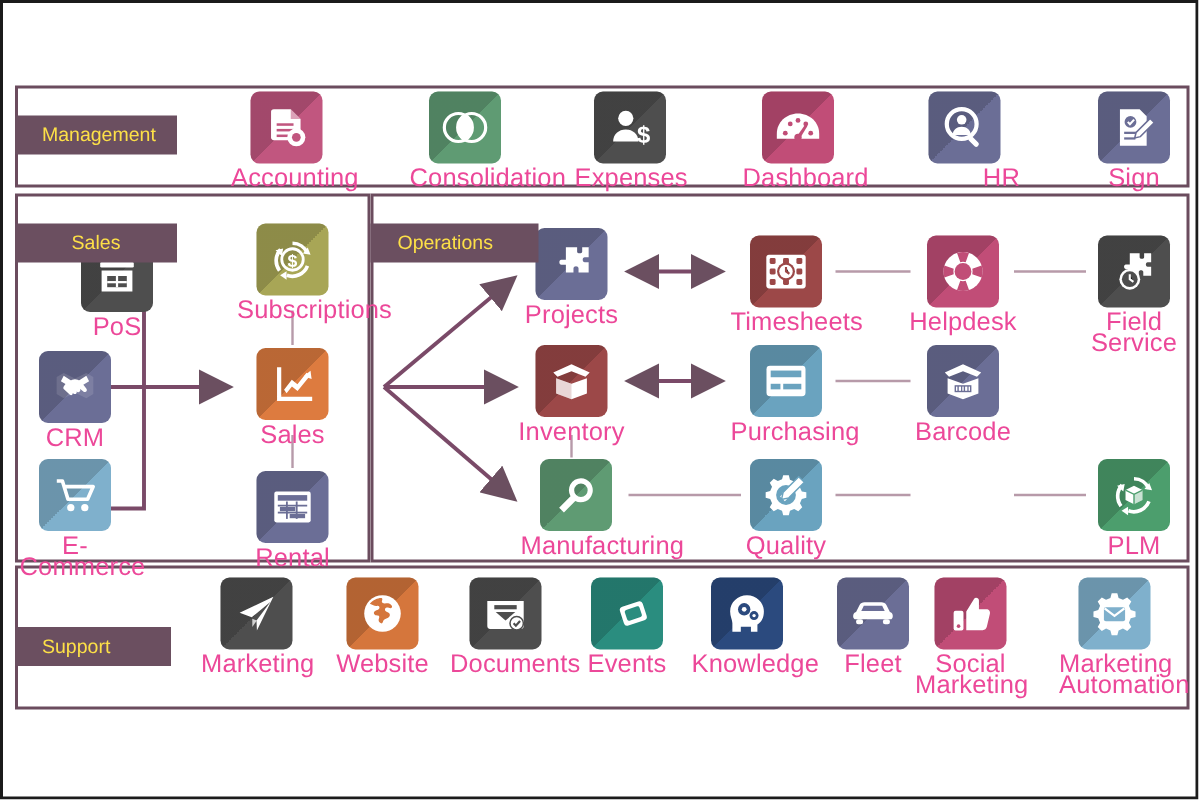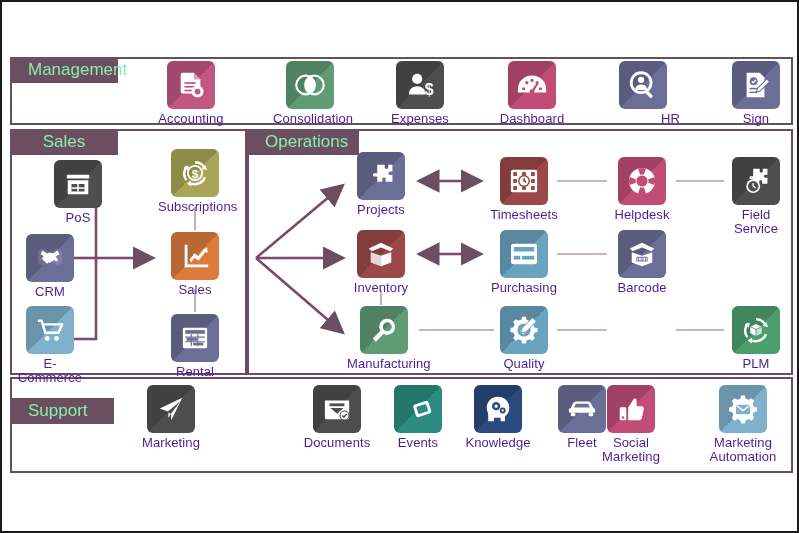--- a/index.html
+++ b/index.html
@@ -19,28 +19,29 @@
   
   .panel{
     position:absolute;
     box-sizing:border-box;
     border:2px solid #6b4c5e;
     background:#ffffff;
   }
   .panel-title{
     position:absolute;
     background:#6b4f60;
-    color:#86efac;
-    font-size:17px;
+    color:#fde047;
+    font-size:13px;
     line-height:26px;
     height:26px;
     padding:0 14px 0 18px;
     box-sizing:border-box;
     white-space:nowrap;
     z-index:6;
+    margin-top:20px;
   }
 
   
   .app{
     position:absolute;
     width:74px;
     text-align:center;
     z-index:5;
   }
   .tile{
@@ -56,22 +57,22 @@
   .tile:before{
     content:"";
     position:absolute;
     left:-4px;top:-4px;
     width:56px;height:56px;
     background:linear-gradient(135deg, rgba(0,0,0,0.16) 0%, rgba(0,0,0,0.16) 50%, rgba(0,0,0,0) 50%);
     z-index:1;
   }
   .app-label{
     margin-top:3px;
-    font-size:13px;
-    color:#4c1d95;
+    font-size:17px;
+    color:#ec4899;
     line-height:14px;
     letter-spacing:0.1px;
   }
 
   
   .svg-layer{position:absolute;left:0;top:0;width:799px;height:533px;z-index:2;pointer-events:none;}
 </style>
 </head>
 <body>
 
@@ -444,20 +445,29 @@
   <div class="app" style="left:132px;top:383px;">
     <div class="tile" style="background:#4e4e4e;">
       <svg width="30" height="30" viewBox="0 0 32 32">
         <path fill="#fff" d="M28 4L4 15.5l8.6 3.2L26 7.6l-10 13.4.3 7z"></path>
         <path fill="#fff" opacity=".75" d="M13 19.8l3.3 1.2-3.3 4.6z"></path>
       </svg>
     </div>
     <div class="app-label">Marketing</div>
   </div>
 
+  <div class="app" style="left:216px;top:383px;">
+    <div class="tile" style="background:#d5763c;">
+      <svg width="30" height="30" viewBox="0 0 32 32">
+        <circle cx="16" cy="16" r="13" fill="#fff"></circle>
+        <path fill="#d5763c" d="M7 9c2 .5 3.5 2 5 1.6 1.4-.4 2.4.8 1.6 2-.8 1.2-3 1-3.6 2.4-.6 1.4 1 2.6 2.4 2.4 1.4-.2 1.6 1.2 1 2.4-.6 1.2.2 2.8 1.6 3.2 1.4.4 1-2 2.4-2.8 1.4-.8 3.4-1 3.8-2.8.4-1.8-1.6-2.2-2.8-3-1.2-.8-.6-2.4.6-2.6 1.2-.2 2.8 1 3.6 0 .8-1-.6-2.6-2-3-1.4-.4-3.4.6-4.6-.4-1.2-1 .6-2.4-.4-3.2C14.6 4.4 9.4 6 7 9z"></path>
+      </svg>
+    </div>
+    <div class="app-label">Website</div>
+  </div>
 
   <div class="app" style="left:298px;top:383px;">
     <div class="tile" style="background:#4e4e4e;">
       <svg width="32" height="28" viewBox="0 0 34 30">
         <path fill="#fff" d="M4 6h26v18a2 2 0 0 1-2 2H6a2 2 0 0 1-2-2z"></path>
         <rect x="9" y="9" width="16" height="3" fill="#4e4e4e"></rect>
         <path fill="#4e4e4e" d="M10 14h14l-7 6z"></path>
         <circle cx="25" cy="22" r="4.8" fill="#fff" stroke="#4e4e4e" stroke-width="1.1"></circle>
         <path stroke="#4e4e4e" stroke-width="1.6" fill="none" d="M22.8 22l1.6 1.7 3-3.4"></path>
       </svg>
@@ -494,21 +504,21 @@
       <svg width="32" height="24" viewBox="0 0 34 24">
         <path fill="#fff" d="M4 16c-1.5-.5-1.5-4.5 1-5l2.5-5c.6-1.4 2-2 3.5-2h12c1.5 0 2.9.6 3.5 2l2.5 5c2.5.5 2.5 4.5 1 5z"></path>
         <path fill="#6b6e96" d="M10.5 6.5h13l1.8 3.8H8.7z"></path>
         <rect x="5" y="16" width="5" height="3.6" rx="1.6" fill="#fff"></rect>
         <rect x="24" y="16" width="5" height="3.6" rx="1.6" fill="#fff"></rect>
       </svg>
     </div>
     <div class="app-label">Fleet</div>
   </div>
 
-  <div class="app" style="left:592px;top:383px;">
+  <div class="app" style="left:608px;top:383px;">
     <div class="tile" style="background:#c14d77;">
       <svg width="30" height="30" viewBox="0 0 32 32">
         <rect x="4" y="14" width="7" height="14" rx="1.4" fill="#fff"></rect>
         <circle cx="7.5" cy="25" r="1.3" fill="#c14d77"></circle>
         <path fill="#fff" d="M13 14.5l5.6-9c.8-1.3 3.4-.8 3.4 1.2V13h5.3c1.7 0 2.9 1.5 2.5 3.1l-2.2 9.4c-.3 1.4-1.5 2.4-2.9 2.4H13z"></path>
       </svg>
     </div>
     <div class="app-label" style="white-space:pre-line;">Social
 Marketing</div>
   </div>

